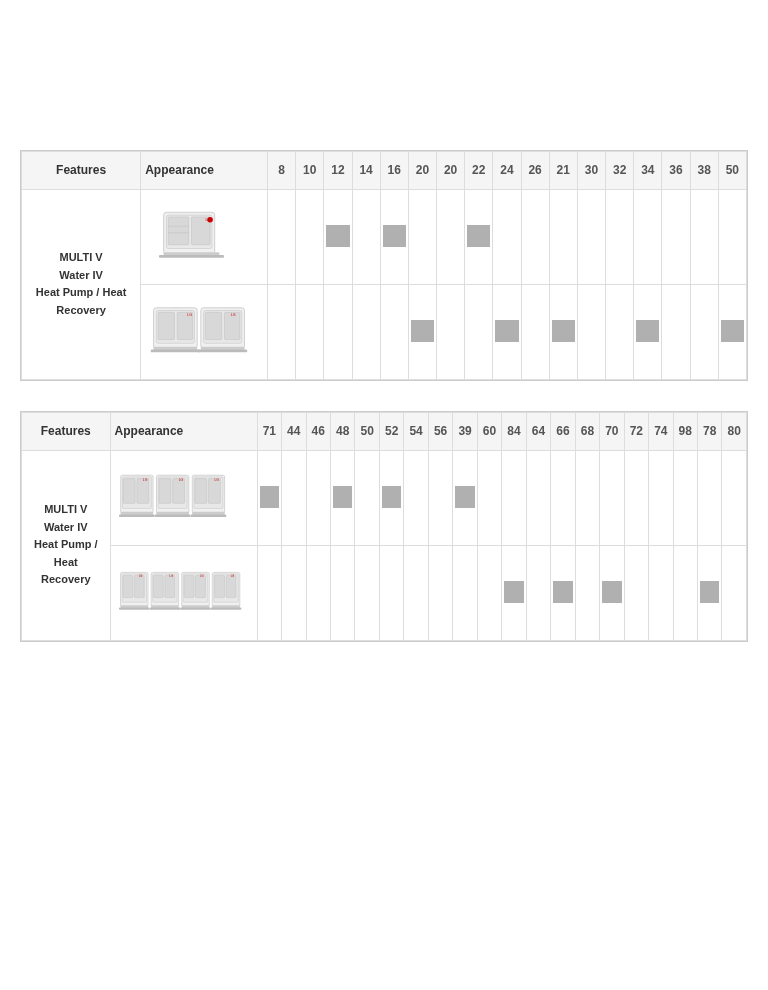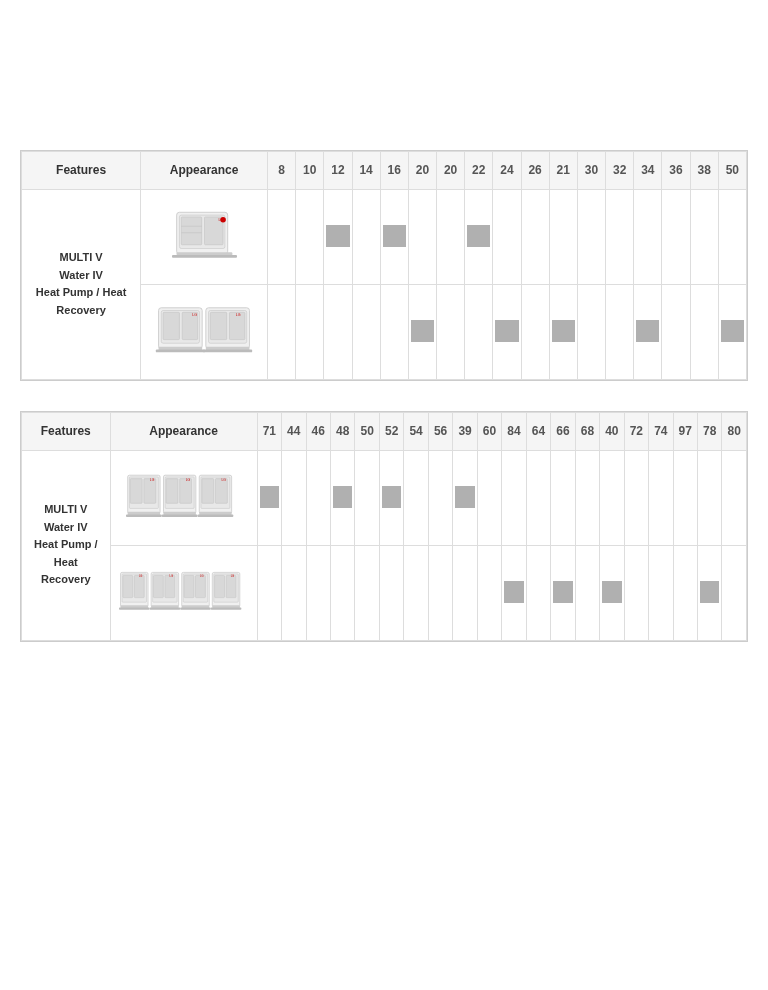--- a/index.html
+++ b/index.html
@@ -41,21 +41,21 @@
       width: 110px;
       font-weight: bold;
       font-size: 11px;
       line-height: 1.4;
       text-align: center;
       background: #fff;
     }
 
     .appearance-col {
       width: 110px;
-      text-align: center;
+      text-align: left;
       vertical-align: middle;
       padding: 8px;
     }
 
     .num-col {
       width: 26px;
       font-size: 10px;
       color: #555;
     }
 
@@ -193,24 +193,24 @@
           <th class="num-col">50</th>
           <th class="num-col">52</th>
           <th class="num-col">54</th>
           <th class="num-col">56</th>
           <th class="num-col">39</th>
           <th class="num-col">60</th>
           <th class="num-col">84</th>
           <th class="num-col">64</th>
           <th class="num-col">66</th>
           <th class="num-col">68</th>
-          <th class="num-col">40</th>
+          <th class="num-col">70</th>
           <th class="num-col">72</th>
           <th class="num-col">74</th>
-          <th class="num-col">97</th>
+          <th class="num-col">98</th>
           <th class="num-col">78</th>
           <th class="num-col">80</th>
         </tr>
     </thead>
     <tbody id="tbody2">
         <tr style="height: 95px;">
           <td class="features-cell" rowspan="2">MULTI V<br>Water IV<br>Heat Pump / Heat<br>Recovery</td>
           <td class="appearance-col"><svg viewBox="0 0 135 70" width="115" height="65" xmlns="http://www.w3.org/2000/svg">
       <rect x="2" y="10" width="38" height="45" rx="2" fill="#f0f0f0" stroke="#ccc" stroke-width="1"></rect>
       <rect x="4" y="12" width="34" height="37" rx="1" fill="#e8e8e8" stroke="#bbb" stroke-width="0.5"></rect>

